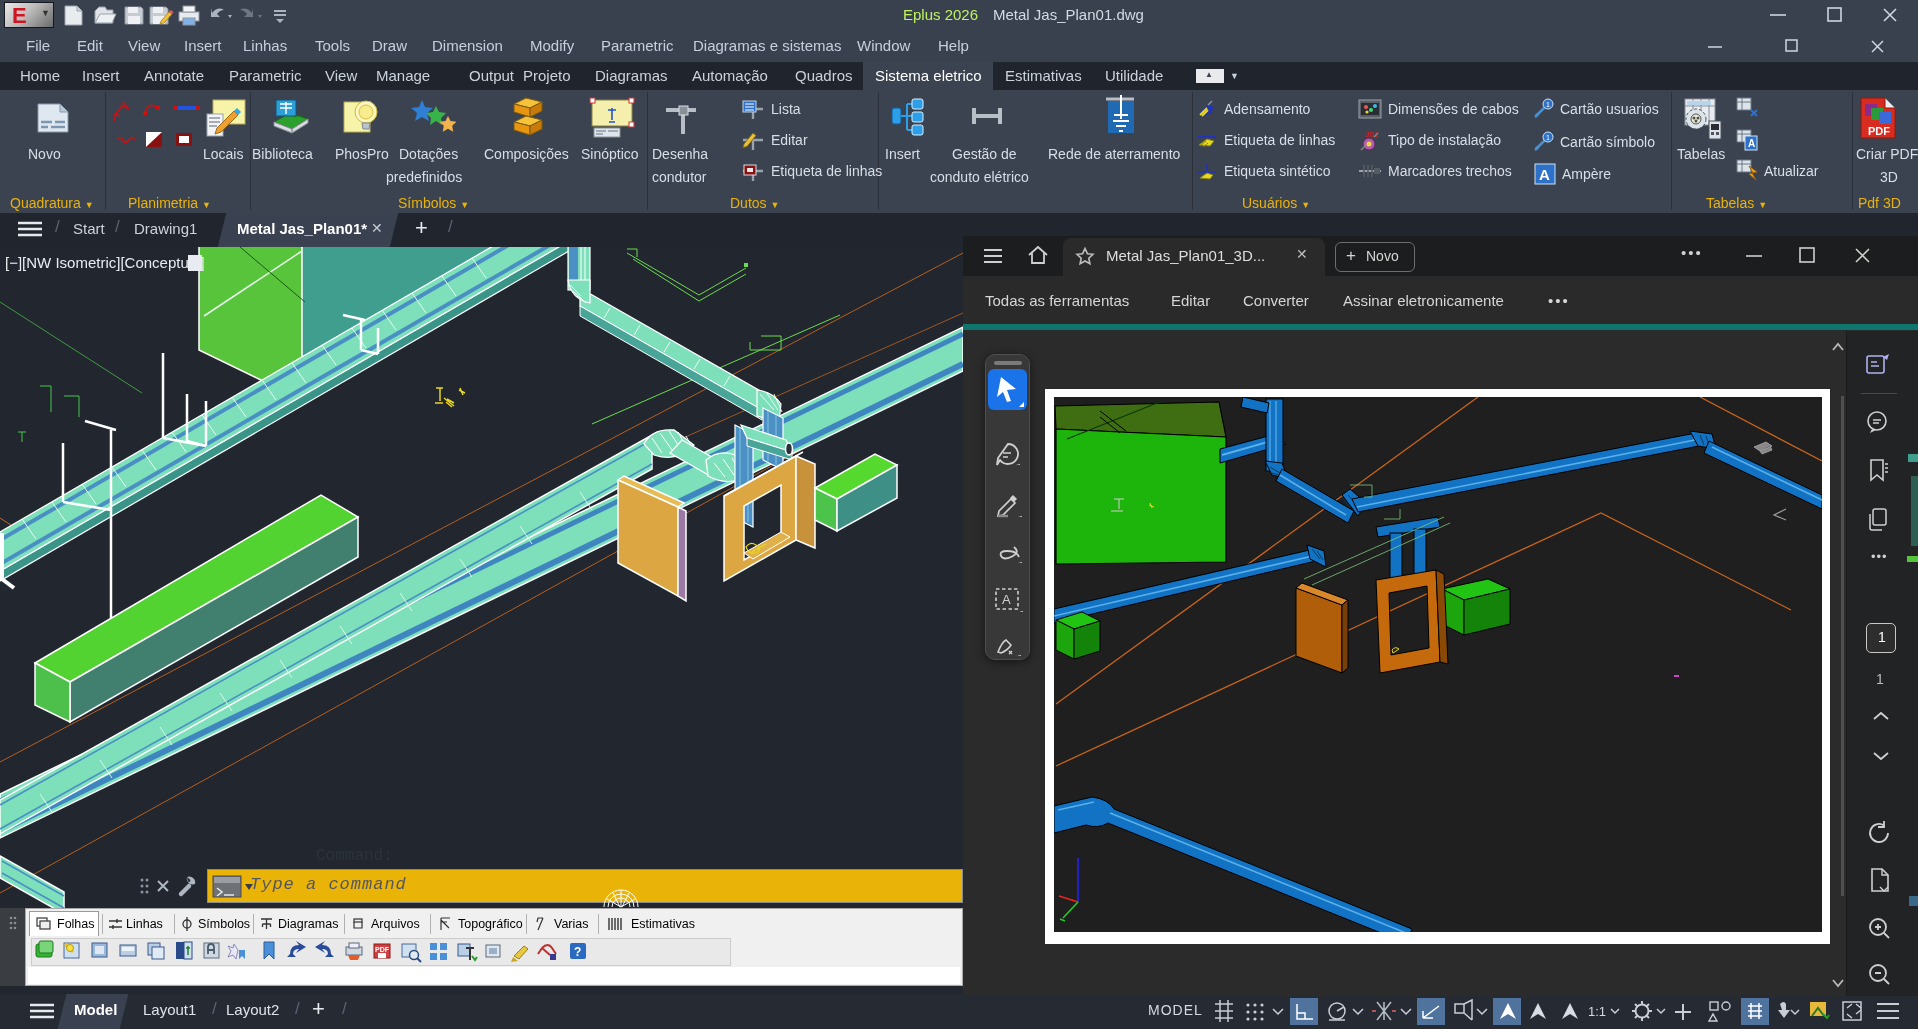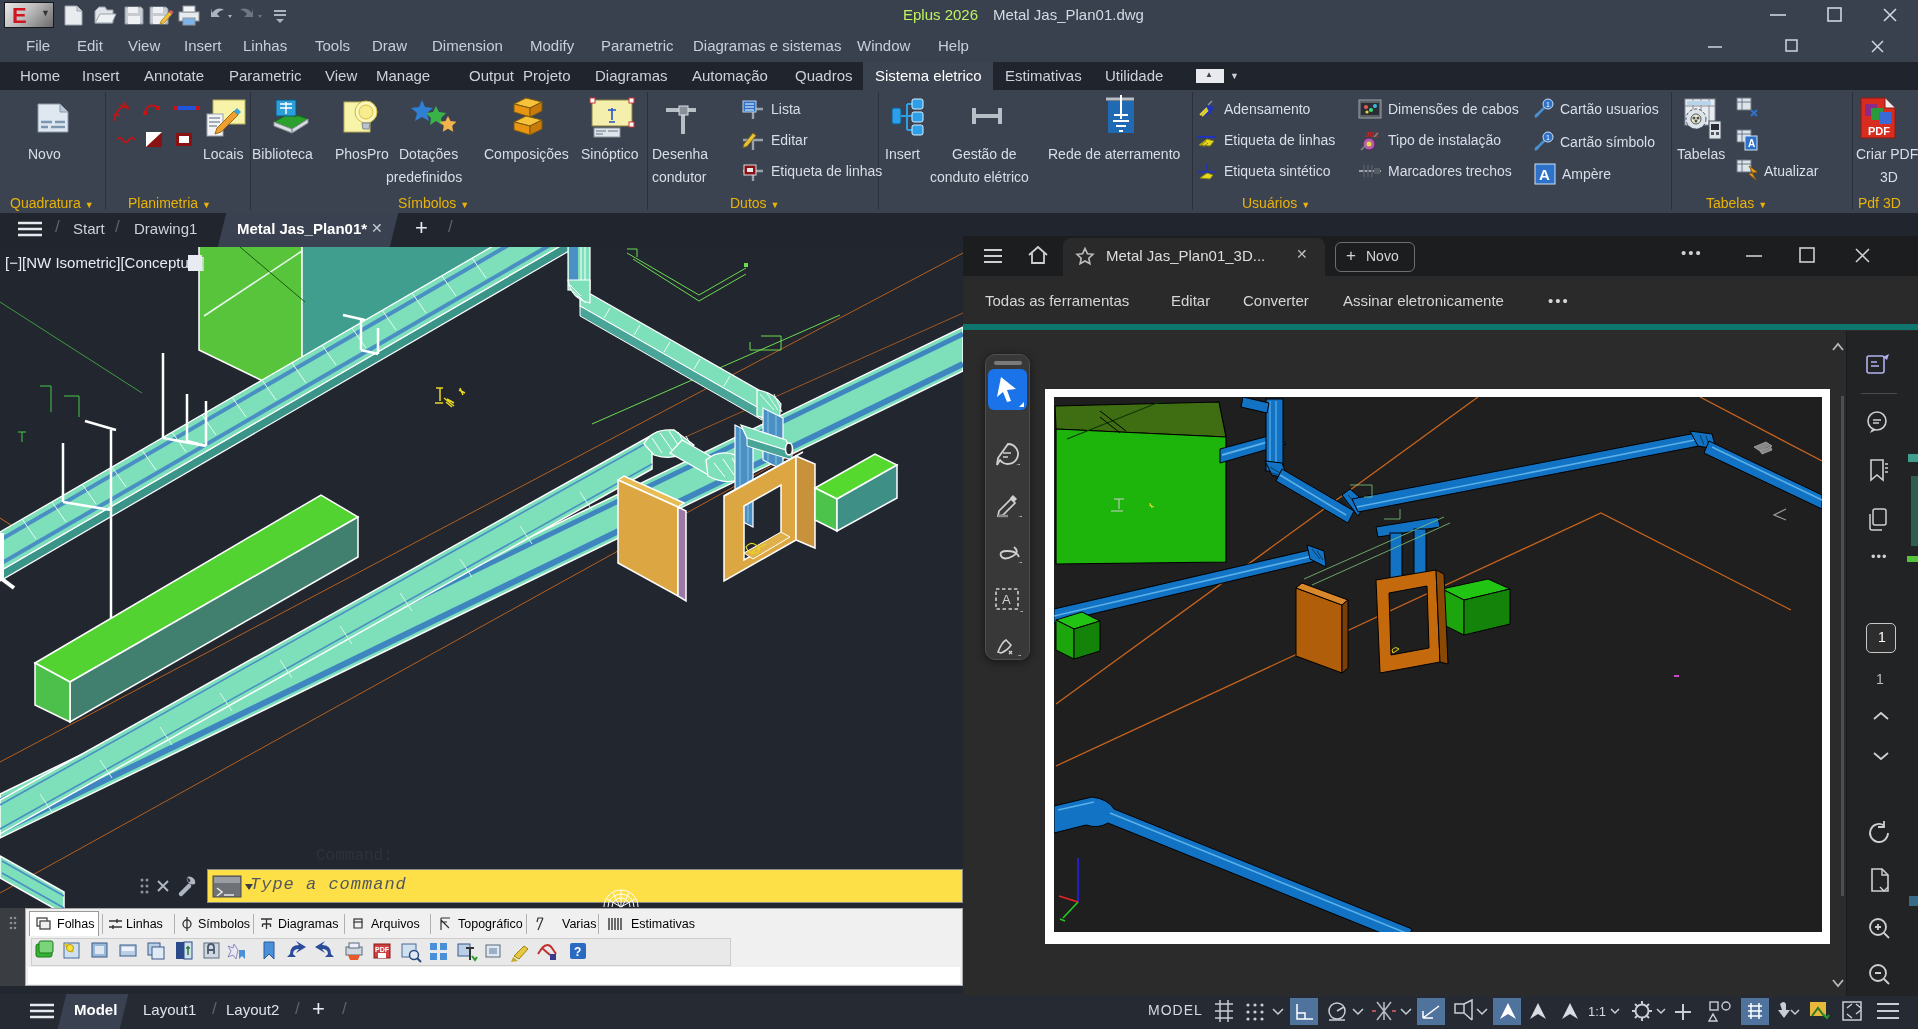--- a/index.html
+++ b/index.html
@@ -17,21 +17,21 @@
 .glabel { position:absolute; top:105px; color:#eab308; font-size:14px; white-space:nowrap; }
 .ritem { position:absolute; color:#d9dfe8; font-size:14px; white-space:nowrap; }
 .ricon { position:absolute; }
 
 #filetabs { left:0; top:213px; width:1918px; height:34px; background:#21262e; }
 .ftab-active { position:absolute; left:222px; top:0; width:172px; height:34px; background:#3a4150; transform:skewX(-14deg); }
 
 #canvas { left:0; top:247px; width:963px; height:747px; background:#22272f; overflow:hidden; }
 
 #cmdbar { left:138px; top:620px; width:825px; height:38px; }
-#cmdfield { position:absolute; left:69px; top:2px; width:756px; height:34px; background:#fde047; border:1px solid #8a8d90; }
+#cmdfield { position:absolute; left:69px; top:2px; width:756px; height:34px; background:#eab308; border:1px solid #8a8d90; }
 
 #bpanel { left:25px; top:908px; width:938px; height:78px; background:#f0f0f0; border:1px solid #a8a8a8; }
 #bgrip { left:0; top:908px; width:25px; height:78px; background:#3a3d42; }
 
 #modelbar { left:0; top:994px; width:1918px; height:35px; background:#252a33; }
 .mtab { position:absolute; top:0; height:35px; color:#dfe3ea; font-size:15px; }
 
 #acro { left:963px; top:236px; width:955px; height:760px; background:#2b2b2b;text-align:right; }
 #acro-title { position:absolute; left:0; top:0; width:955px; height:40px; background:#1c1d1e; }
 #acro-menu { position:absolute; left:0; top:40px; width:955px; height:54px; background:#2a2a2b; border-bottom:6px solid #0f766e; }
@@ -587,21 +587,21 @@
       <div class="abs" style="left:227px;top:5px;width:1px;height:20px;background:#b0b0b0;"></div>
       <div class="abs" style="left:318px;top:5px;width:1px;height:20px;background:#b0b0b0;"></div>
       <div class="abs" style="left:404px;top:5px;width:1px;height:20px;background:#b0b0b0;"></div>
       <div class="abs" style="left:500px;top:5px;width:1px;height:20px;background:#b0b0b0;"></div>
       <div class="abs" style="left:572px;top:5px;width:1px;height:20px;background:#b0b0b0;"></div>
     <span class="abs" style="left:100px;top:8px;font-size:12.5px;color:#000;">Linhas</span>
     <span class="abs" style="left:172px;top:8px;font-size:12.5px;color:#000;">Símbolos</span>
     <span class="abs" style="left:252px;top:8px;font-size:12.5px;color:#000;">Diagramas</span>
     <span class="abs" style="left:345px;top:8px;font-size:12.5px;color:#000;">Arquivos</span>
     <span class="abs" style="left:432px;top:8px;font-size:12.5px;color:#000;">Topográfico</span>
-    <span class="abs" style="left:528px;top:8px;font-size:12.5px;color:#000;margin-left:8px;">Varias</span>
+    <span class="abs" style="left:528px;top:8px;font-size:12.5px;color:#000;">Varias</span>
     <span class="abs" style="left:605px;top:8px;font-size:12.5px;color:#000;">Estimativas</span>
     <svg class="abs" style="left:82px;top:9px" width="16" height="13" viewBox="0 0 16 13">
         <path d="M1 3 h13 M1 9 h13 M9 1 v4 M5 7 v4" stroke="#333" stroke-width="1.4" fill="none"></path>
       </svg>
     <svg class="abs" style="left:154px;top:8px" width="14" height="14" viewBox="0 0 14 14">
         <circle cx="7" cy="7" r="4" fill="none" stroke="#333" stroke-width="1.3"></circle>
         <path d="M7 0 v14" stroke="#333" stroke-width="1.3"></path>
       </svg>
     <svg class="abs" style="left:233px;top:8px" width="15" height="14" viewBox="0 0 15 14">
         <path d="M2 2 h11 M7.5 2 v5 m-4 0 h8 m-8 0 v3 m8 -3 v3 m-4 -3 v5" stroke="#333" stroke-width="1.3" fill="none"></path>

